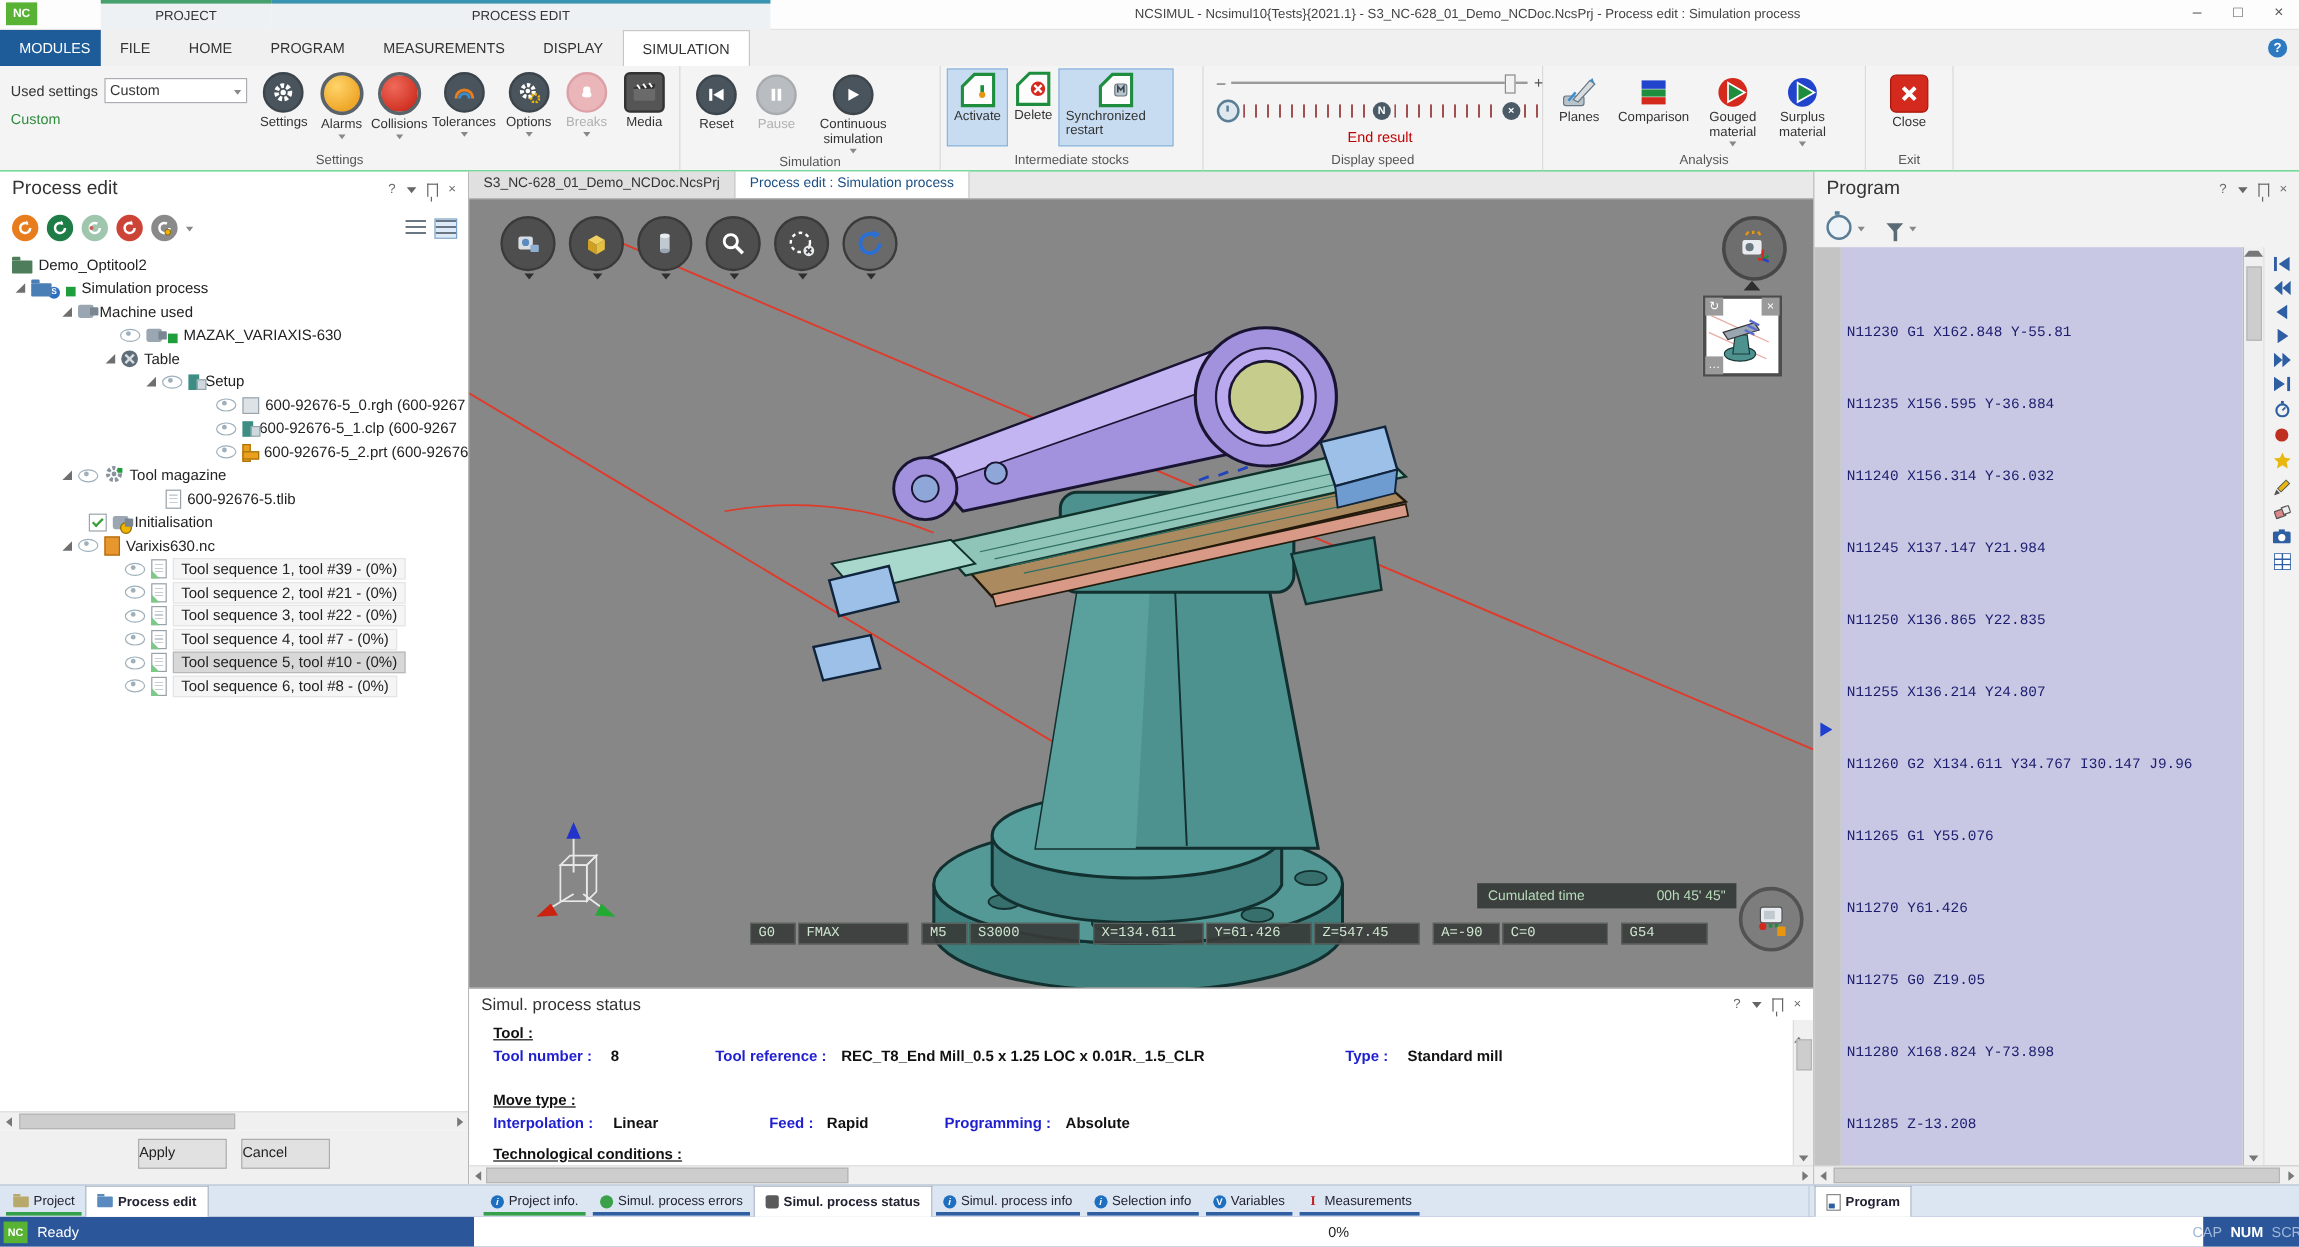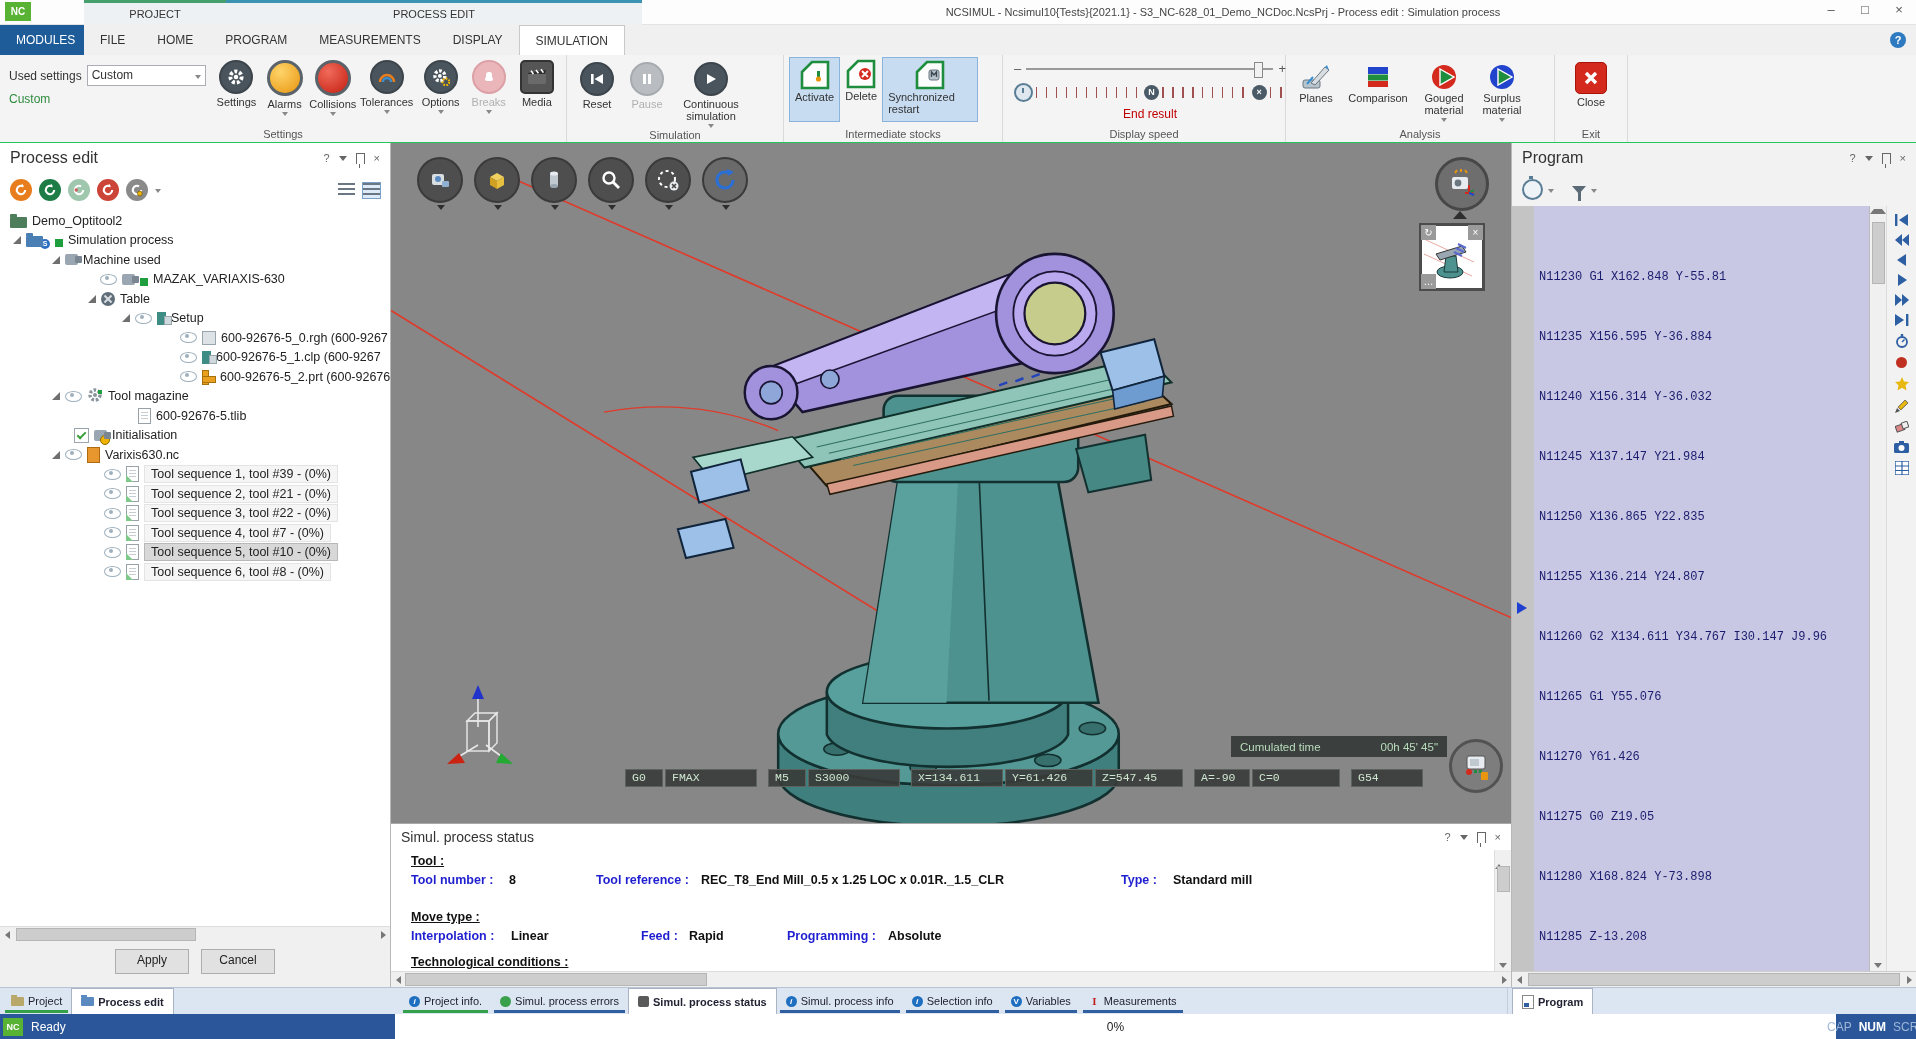--- a/index.html
+++ b/index.html
@@ -108,21 +108,21 @@
   .chip{padding:1px 6px;background:#f5f5f5;border:1px solid #e4e4e4;}
   .trow.sel .chip{background:#d8d8d8;border-color:#b8b8b8;}
   .hscroll{height:15px;background:#f0f0f0;border-top:1px solid #ddd;display:flex;align-items:center;flex:none;}
   .scr-btn{width:14px;height:13px;display:flex;align-items:center;justify-content:center;}
   .tri-l{width:0;height:0;border-top:4px solid transparent;border-bottom:4px solid transparent;border-right:5px solid #777;}
   .tri-r{width:0;height:0;border-top:4px solid transparent;border-bottom:4px solid transparent;border-left:5px solid #777;}
   .tri-u{width:0;height:0;border-left:4px solid transparent;border-right:4px solid transparent;border-bottom:5px solid #777;}
   .tri-d{width:0;height:0;border-left:4px solid transparent;border-right:4px solid transparent;border-top:5px solid #777;}
   .hthumb{height:11px;background:#cdcdcd;border:1px solid #b5b5b5;}
   .btnrow{height:38px;display:flex;justify-content:center;gap:12px;padding-top:7px;background:#f0f0f0;flex:none;}
-  .pbtn{width:72px;height:23px;background:#e1e1e1;border:1px solid #adadad;font-size:12px;text-align:center;line-height:21px;color:#222;}
+  .pbtn{width:72px;height:23px;background:#e1e1e1;border:1px solid #adadad;font-size:12px;line-height:21px;color:#222;}
 
   
   .center{flex:1;display:flex;flex-direction:column;min-width:0;}
   .doctabs{height:22px;background:#e9e9e9;display:flex;border-bottom:1px solid #b5b5b5;font-size:11.5px;flex:none;}
   .dtab{padding:0 12px;line-height:21px;background:#e0e0e0;border-right:1px solid #c0c0c0;color:#333;white-space:nowrap;}
   .dtab.active{background:#fff;color:#1a4f85;}
   .viewport{flex:1;position:relative;background:#878787;overflow:hidden;}
   .scene{position:absolute;left:0;top:0;width:100%;height:100%;}
   .vp-tools{position:absolute;left:26px;top:14px;display:flex;gap:11px;}
   .vp-icon{width:42px;height:42px;border-radius:50%;background:#4e4e4e;border:2px solid #3a3a3a;display:flex;
@@ -625,20 +625,24 @@
             <i class="tri-r"></i>
           </span>
       </div>
       <div class="btnrow">
         <div class="pbtn">Apply</div>
         <div class="pbtn">Cancel</div>
       </div>
     </div>
 
     <div class="center">
+      <div class="doctabs">
+        <div class="dtab">S3_NC-628_01_Demo_NCDoc.NcsPrj</div>
+        <div class="dtab active">Process edit : Simulation process</div>
+      </div>
 
       <div class="viewport">
         <svg class="scene" viewBox="0 0 1105 662" preserveAspectRatio="none">
 
           <line x1="105" y1="28" x2="1105" y2="462" stroke="#e03a2a" stroke-width="1.6"></line>
           <line x1="0" y1="163" x2="548" y2="497" stroke="#e03a2a" stroke-width="1.6"></line>
           <path d="M210,262 Q300,246 382,280" stroke="#e03a2a" stroke-width="1.4" fill="none"></path>
 
           <path d="M382,575 a168,50 0 0 0 336,0 l0,40 a168,50 0 0 1 -336,0 z" fill="#3f7f7d" stroke="#12302f" stroke-width="2.5"></path>
           <ellipse cx="550" cy="575" rx="168" ry="50" fill="#549996" stroke="#12302f" stroke-width="2.5"></ellipse>

